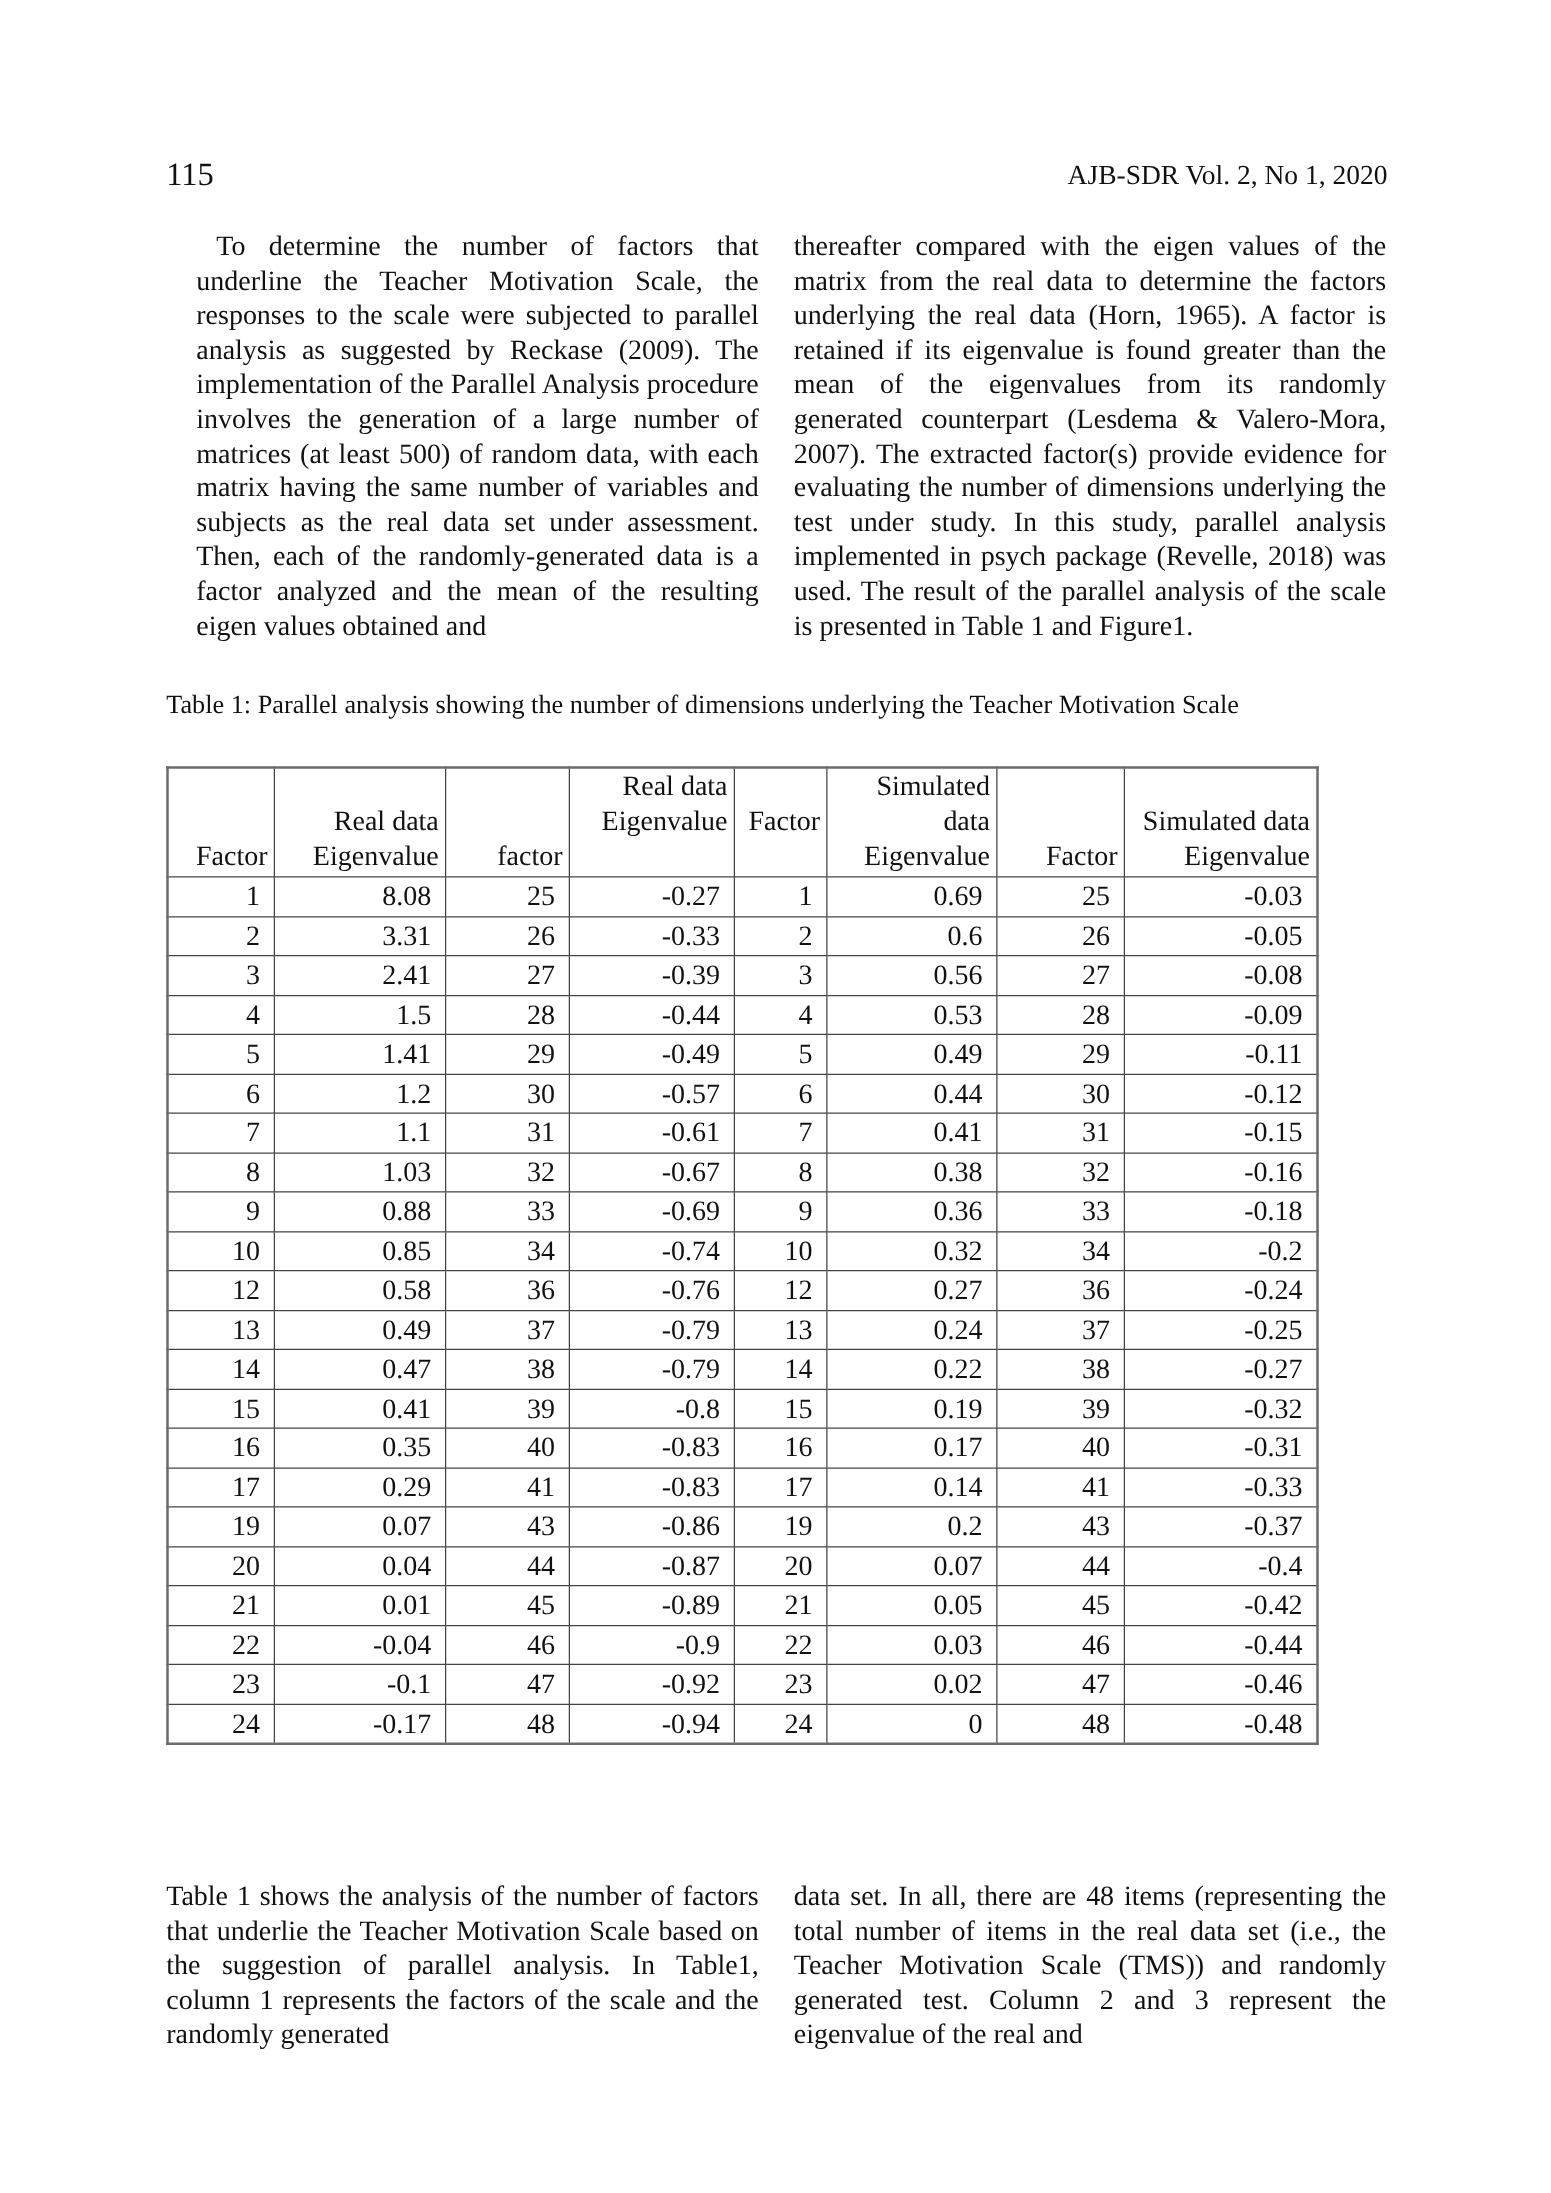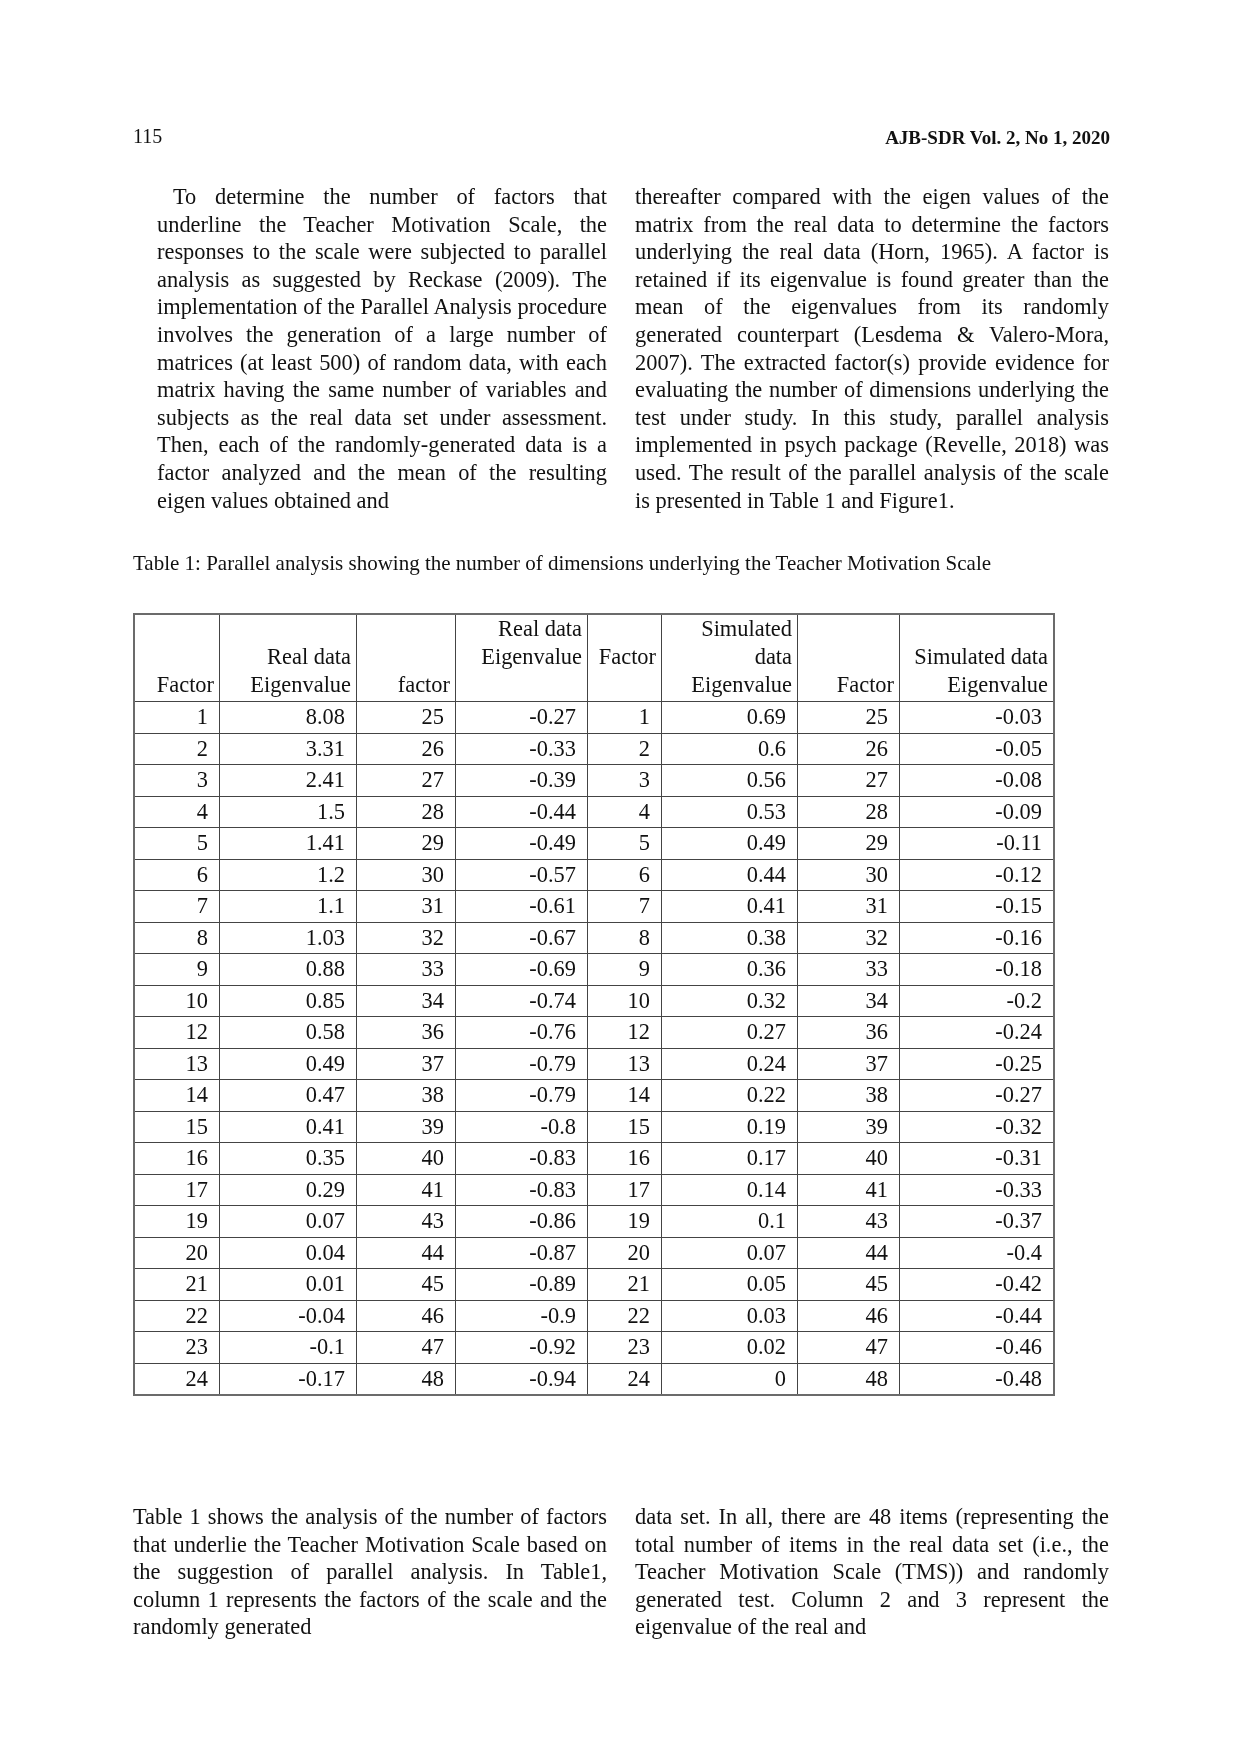--- a/index.html
+++ b/index.html
@@ -2,22 +2,22 @@
 <html><head>
   <meta charset="utf-8">
   <style>
     html, body { margin: 0; padding: 0; background: #ffffff; }
     body {
       width: 1241px; height: 1754px; position: relative; overflow: hidden;
       font-family: "Liberation Serif", "DejaVu Serif", serif;
       color: #111111;
     }
     .header { position: absolute; top: 125px; left: 133px; width: 977px; height: 28px; }
-    .page-num { position: absolute; left: 0; top: 0; font-size: 20px; }
-    .journal { position: absolute; right: 0; top: 2px; font-size: 19px; font-weight: bold; }
+    .page-num { position: absolute; left: 0; top: 0; font-size: 26px; }
+    .journal { position: absolute; right: 0; top: 2px; font-size: 22px; }
     .col {
       position: absolute; width: 474px; font-size: 22.4px; line-height: 27.6px;
       text-align: justify; text-justify: inter-word; hyphens: none;
     }
     .col p { margin: 0; }
     .col-left-top { left: 133px; top: 183px; }
     .col-left-top p { text-indent: 16px; margin-left: 24px; }
     .col-right-top { left: 635px; top: 183px; }
     .caption {
       position: absolute; left: 133px; top: 549px; width: 900px;
@@ -231,21 +231,21 @@
         <td>0.14</td>
         <td>41</td>
         <td>-0.33</td>
       </tr>
       <tr>
         <td>19</td>
         <td>0.07</td>
         <td>43</td>
         <td>-0.86</td>
         <td>19</td>
-        <td>0.1</td>
+        <td>0.2</td>
         <td>43</td>
         <td>-0.37</td>
       </tr>
       <tr>
         <td>20</td>
         <td>0.04</td>
         <td>44</td>
         <td>-0.87</td>
         <td>20</td>
         <td>0.07</td>

